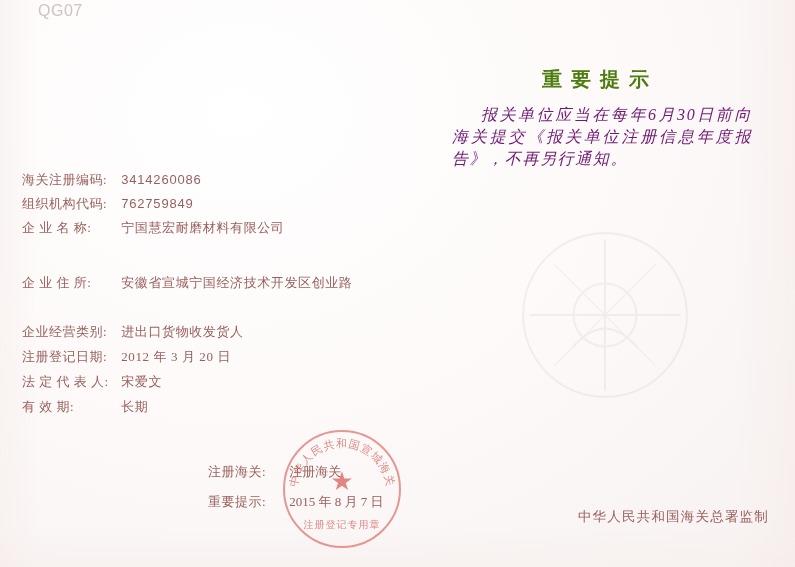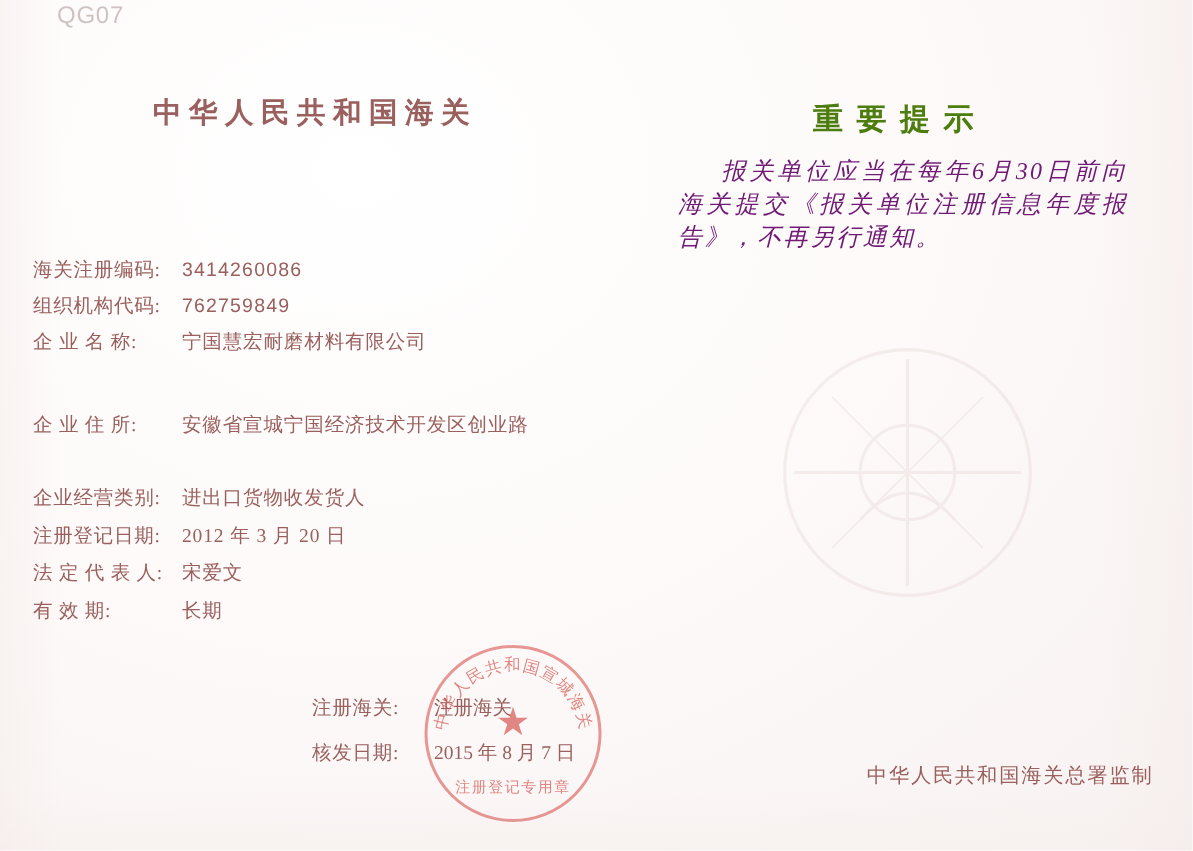--- a/index.html
+++ b/index.html
@@ -191,21 +191,20 @@
 </style>
 </head>
 <body>
 
 <div class="paper"></div>
 <div class="noise"></div>
 
 <div class="corner-code">QG07</div>
 
 <div class="left-title">
-  <div class="line1">中华人民共和国海关</div>
 </div>
 
 <div class="right-title">重要提示</div>
 <div class="right-body">
   <span class="indent"></span><span>报关单位应当在每年6月30日前向海关提交《报关单位注册信息年度报告》，不再另行通知。</span>
 </div>
 
 <svg class="watermark" viewBox="0 0 200 200">
   <circle cx="100" cy="100" r="78" fill="none" stroke="#9a605e" stroke-width="2"></circle>
   <path d="M100 28 L100 172 M28 100 L172 100" stroke="#9a605e" stroke-width="2"></path>
@@ -245,21 +244,21 @@
 <div class="field" style="top:398px">
   <span class="label">有  效  期:</span>
   <span class="value">长期</span>
 </div>
 
 <div class="bottom-field" style="top:463px">
   <span class="label">注册海关:</span>
   <span class="value">注册海关</span>
 </div>
 <div class="bottom-field" style="top:493px">
-  <span class="label">核发日期:</span>
+  <span class="label">重要提示:</span>
   <span class="value">2015 年 8 月 7 日</span>
 </div>
 
 <div class="seal">
   <div class="ring"></div>
   <svg viewBox="0 0 118 118">
     <defs>
       <path id="arcTop" d="M 14,62 A 45,45 0 0 1 104,62" fill="none"></path>
     </defs>
     <text>

